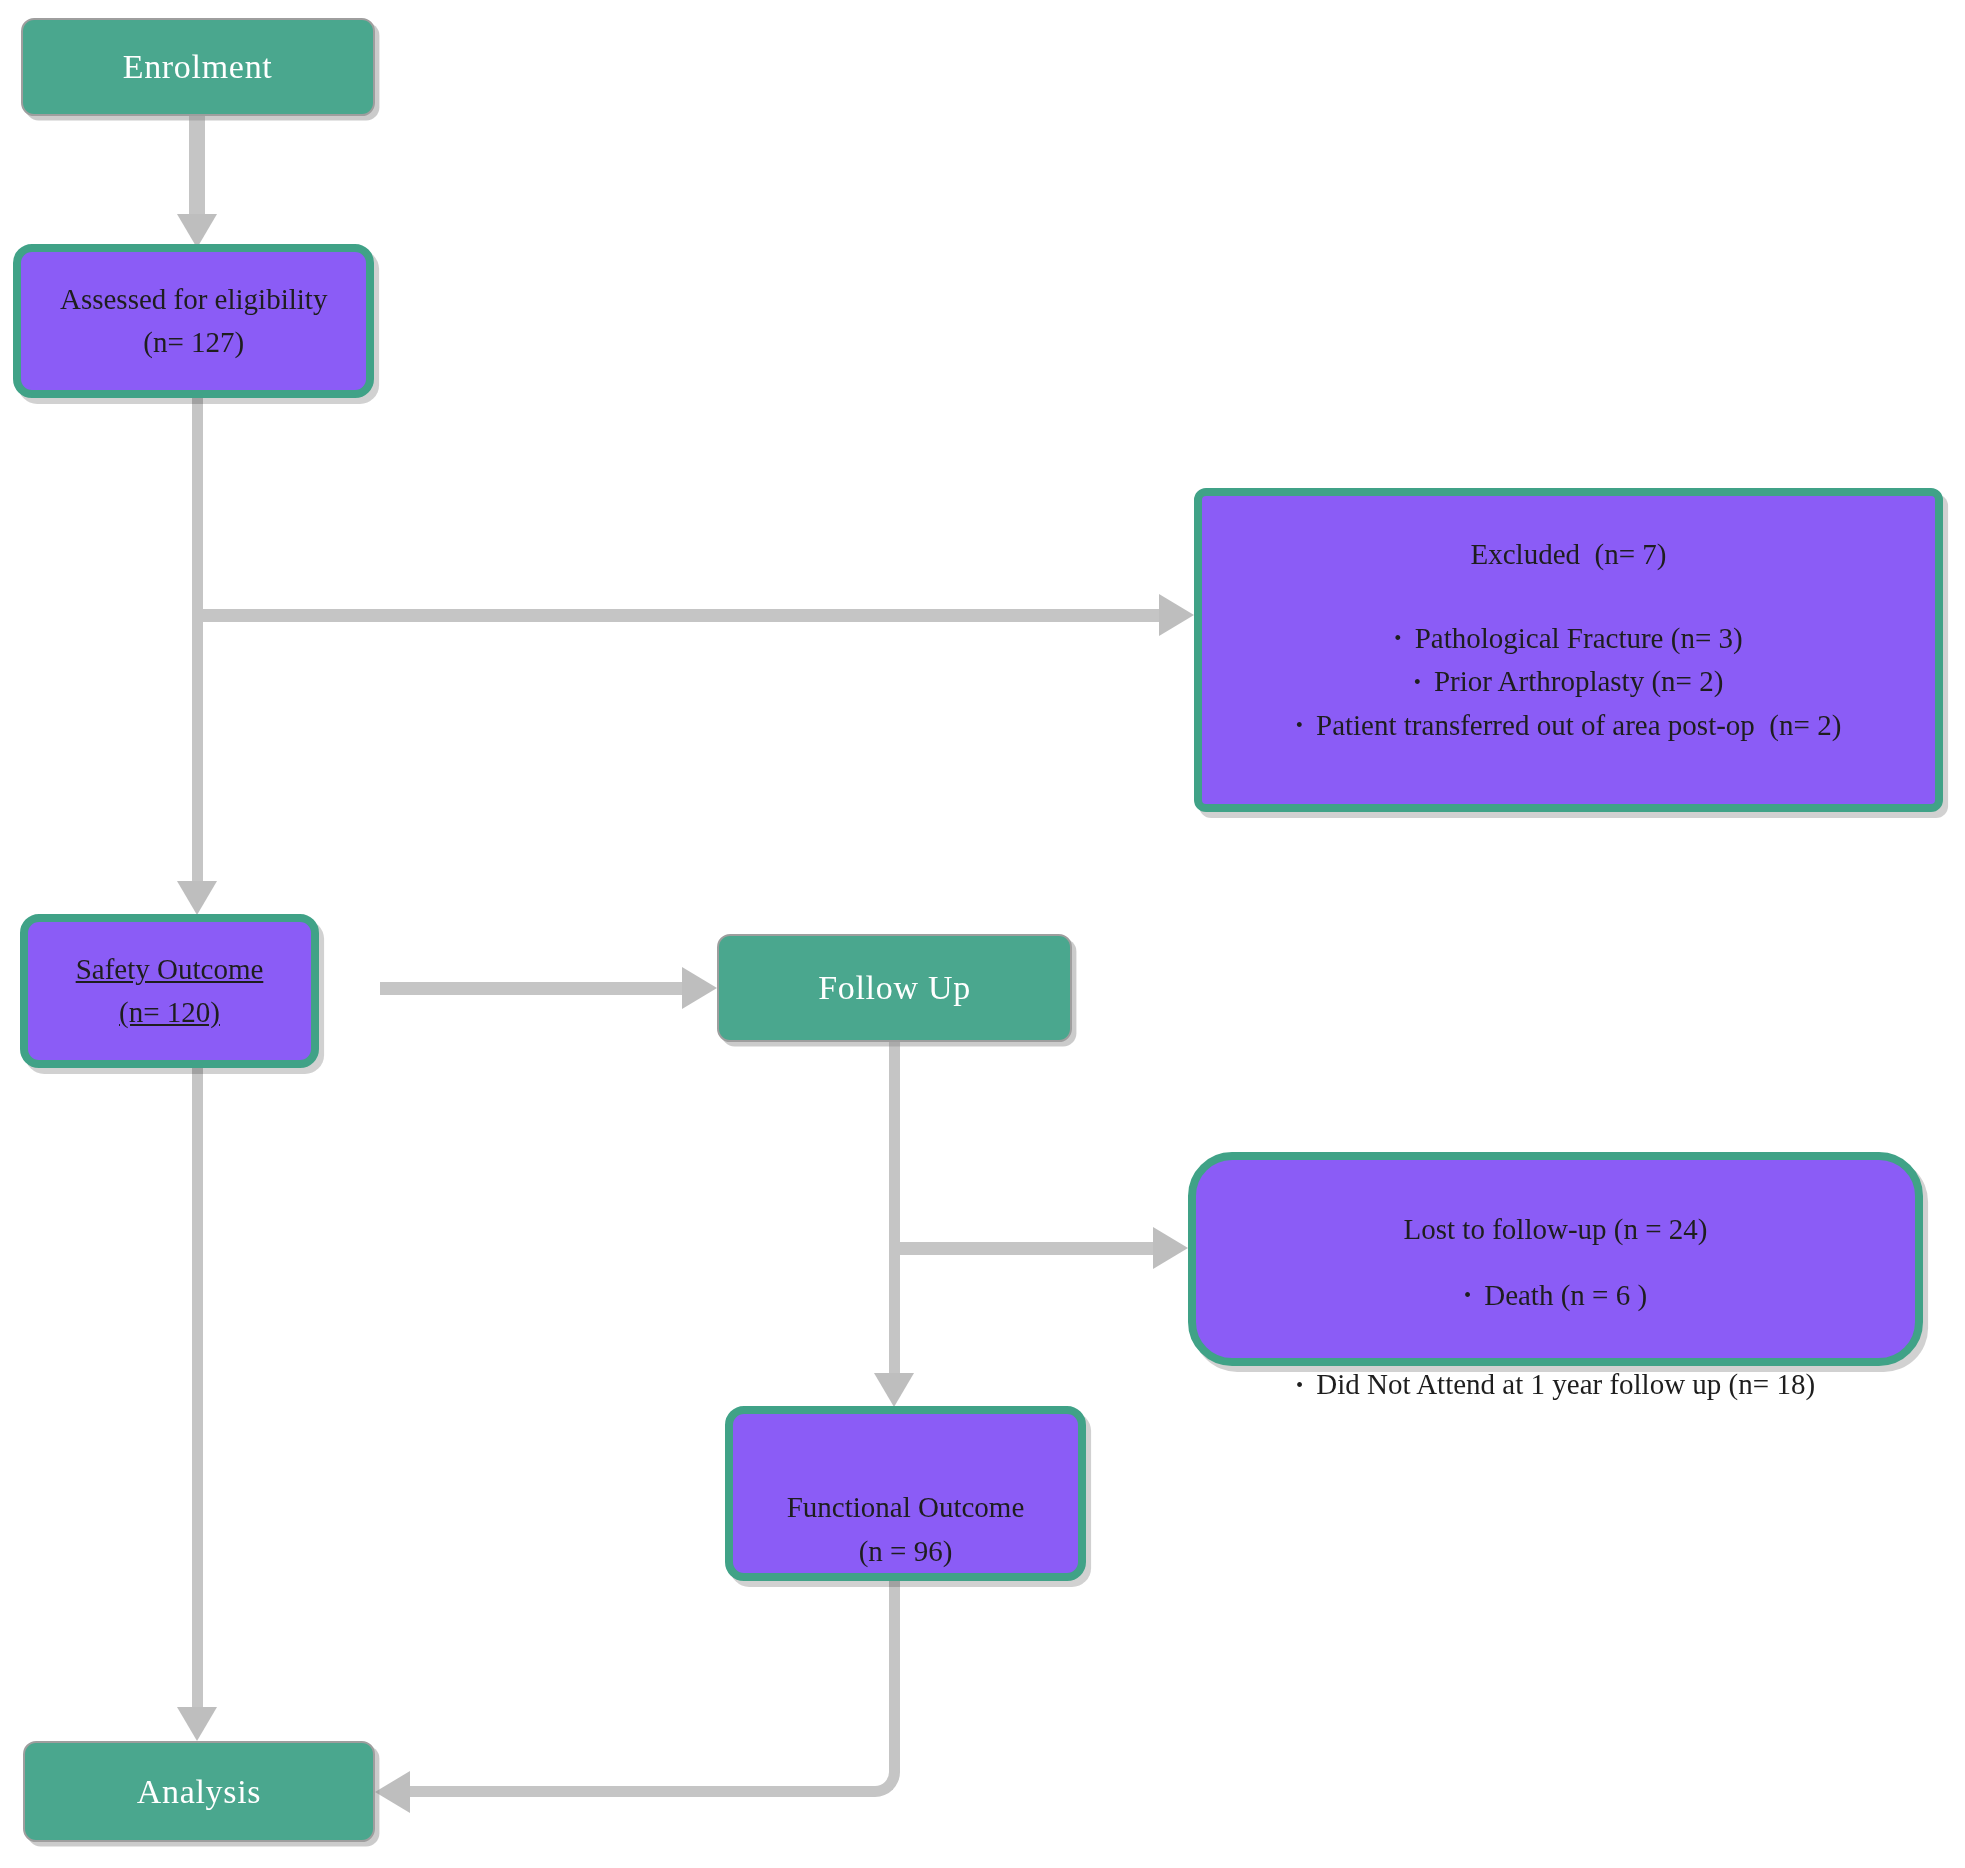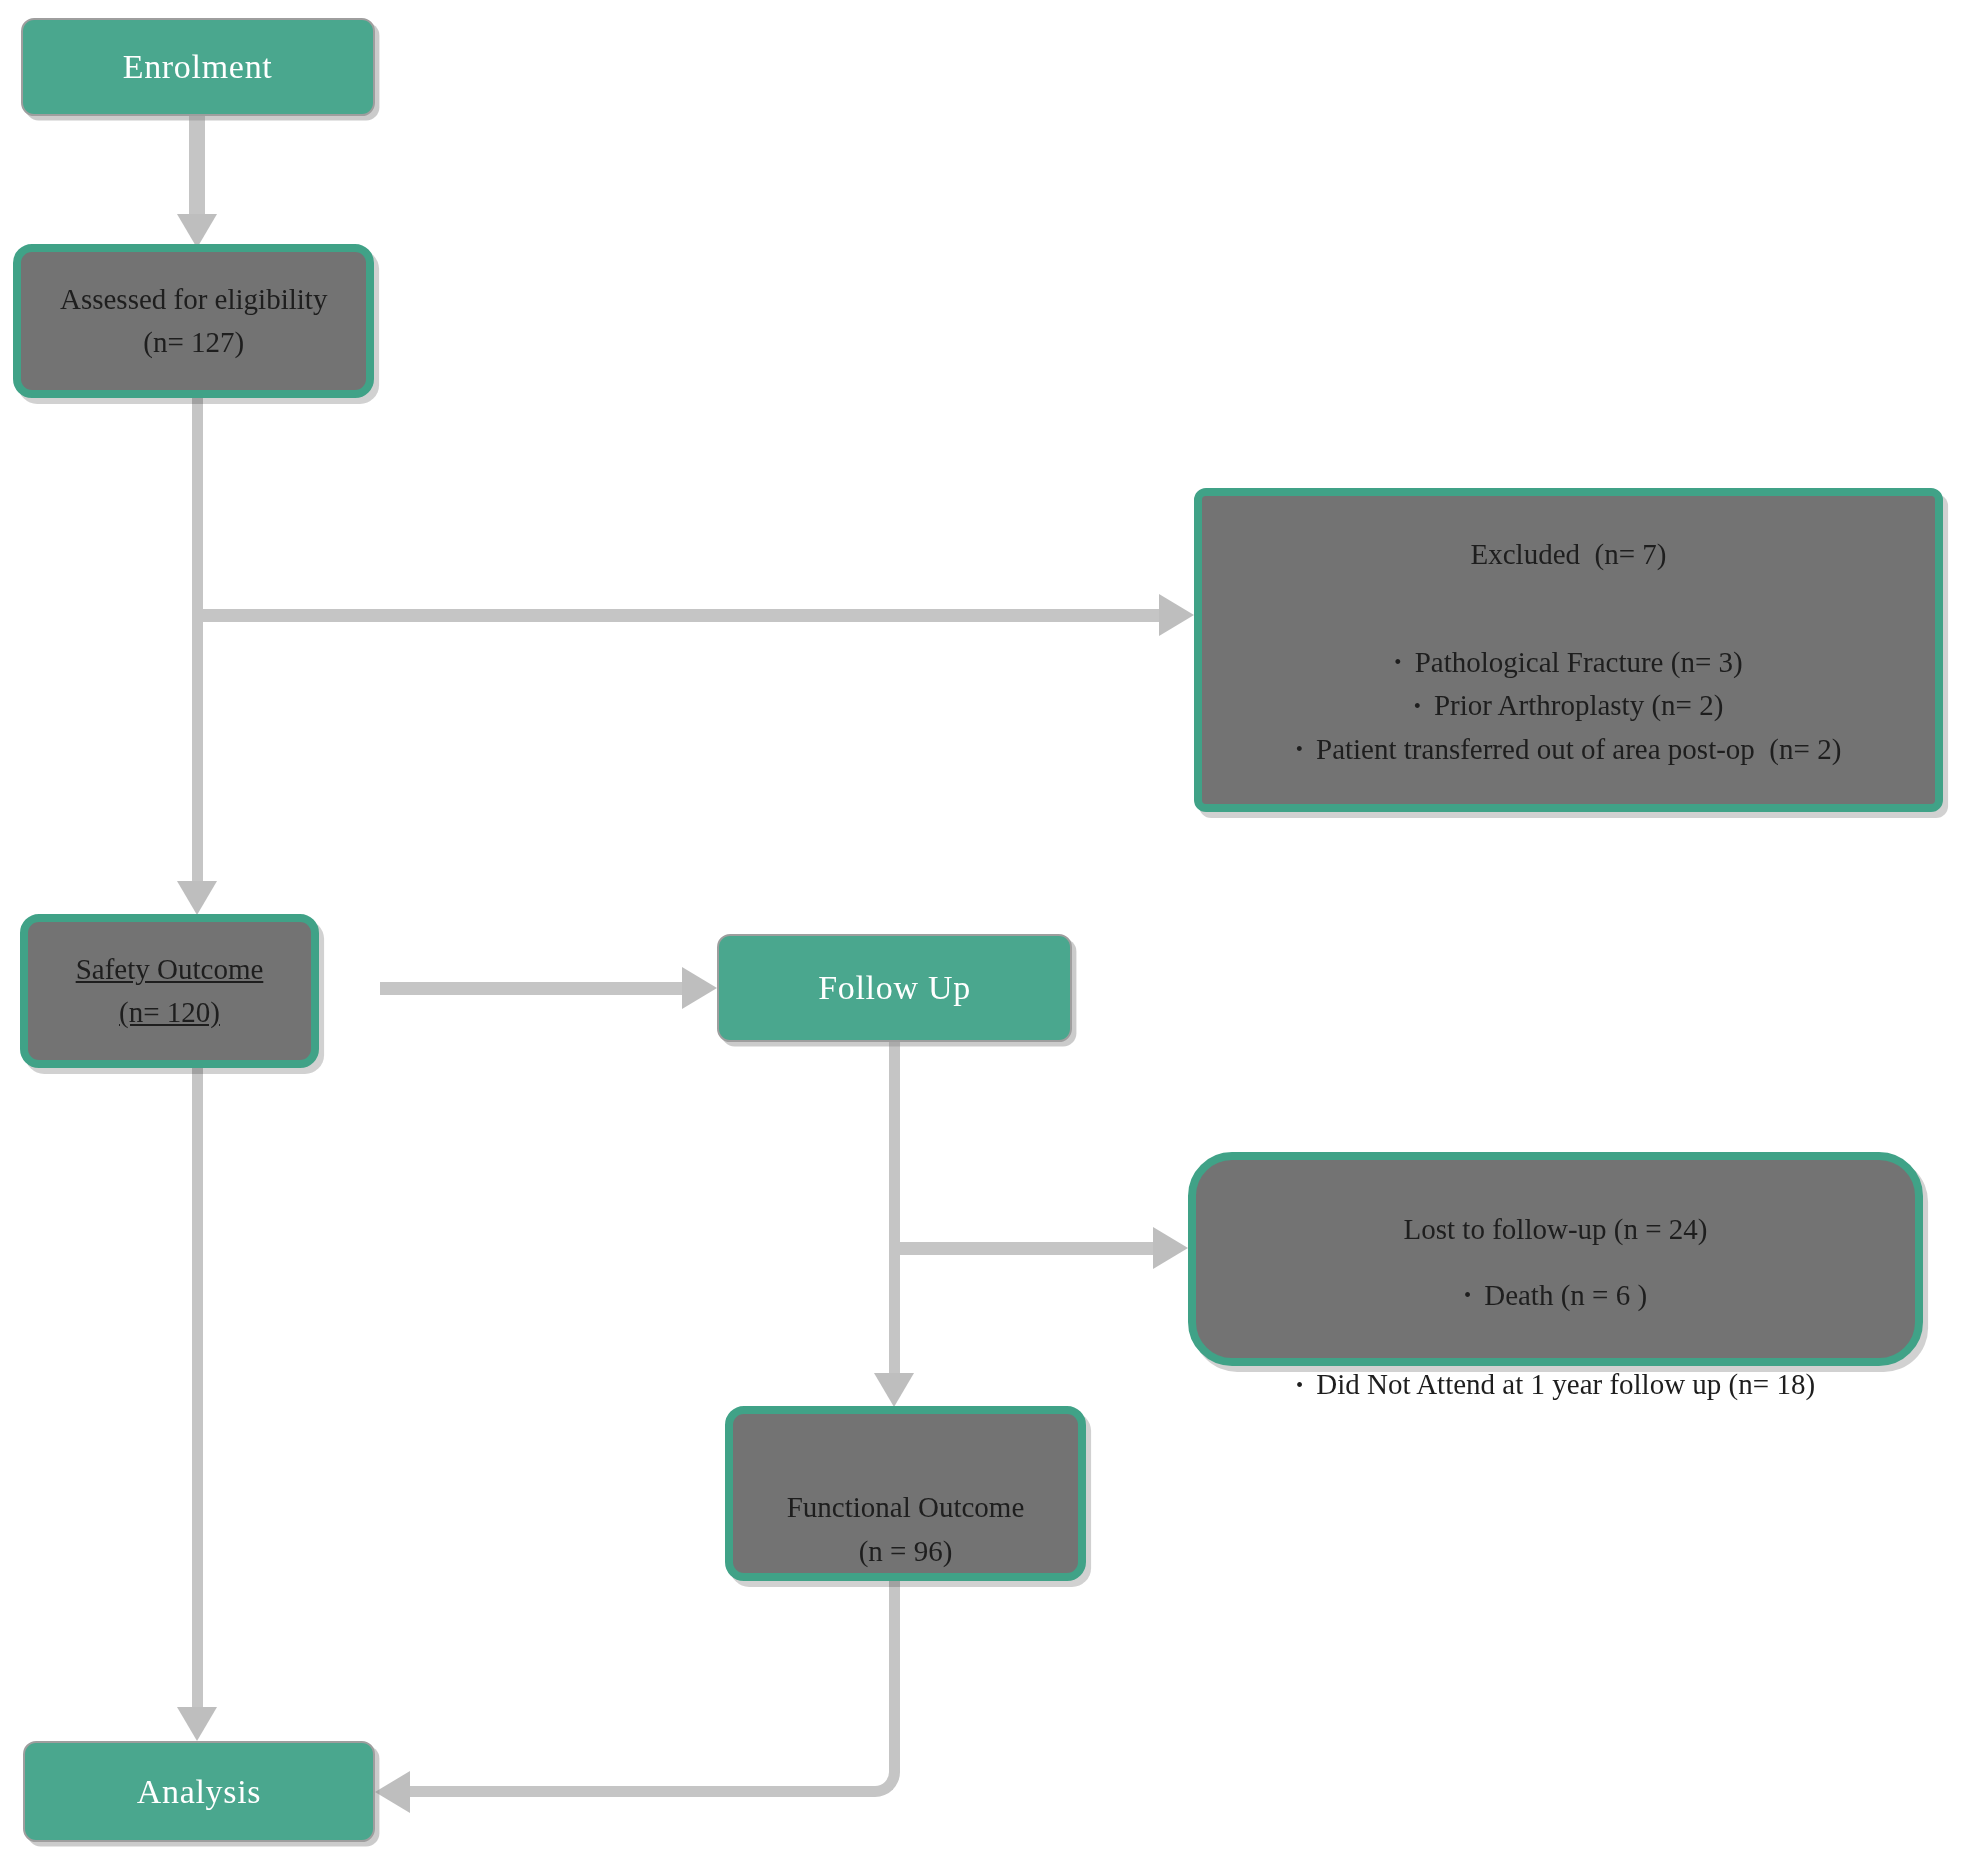--- a/index.html
+++ b/index.html
@@ -10,32 +10,32 @@
   
   .node{
     position:absolute;display:flex;flex-direction:column;align-items:center;
     justify-content:center;text-align:center;box-sizing:border-box;
   }
   .green{
     background:#4AA78E;color:#ffffff;border:2.9px solid #9E9E9E;border-radius:13.2px;
     box-shadow:4.4px 4.4px 0 rgba(140,140,140,0.45);font-size:34px;letter-spacing:0.7px;
   }
   .white{
-    background:#737373;border:8px solid #40A287;border-radius:19px;
+    background:#8b5cf6;border:8px solid #40A287;border-radius:19px;
     box-shadow:5.1px 5.9px 0 rgba(0,0,0,0.18);font-size:29px;line-height:1.5;
   }
   .bigwhite{border-radius:44px;border-width:8.8px;justify-content:flex-start;}
   .tline{white-space:pre-wrap;}
   .bullets{display:flex;flex-direction:column;}
   .brow{white-space:pre-wrap;line-height:1.5;}
   .bmark{font-size:0.7em;margin-right:13.2px;position:relative;top:-2.2px;}
   #node-enrolment{left:20.6px;top:18.4px;width:354px;height:98px;}
   #node-assessed{left:13.2px;top:244px;width:361px;height:154px;}
   #node-excluded{left:1194px;top:488px;width:749px;height:324px;padding-top:37px;border-radius:12px;}
-  #node-excluded .bullets{margin-top:64px;}
+  #node-excluded .bullets{margin-top:40px;}
   #node-safety{left:20px;top:914px;width:299px;height:154px;text-decoration:underline;}
   #node-followup{left:717px;top:934px;width:355px;height:108px;}
   #node-lost{left:1188px;top:1152px;width:735px;height:214px;padding-top:48px;}
   #node-lost .bullets{margin-top:22px;gap:46px;}
   #node-functional{left:725px;top:1406px;width:361px;height:175px;justify-content:flex-end;}
   #node-analysis{left:23px;top:1741px;width:352px;height:101px;}
   
   .line{position:absolute;background:#C5C5C5;}
   .head{position:absolute;width:0;height:0;}
   .head.down{border-left:20.6px solid transparent;border-right:20.6px solid transparent;border-top:34px solid #BEBEBE;}

